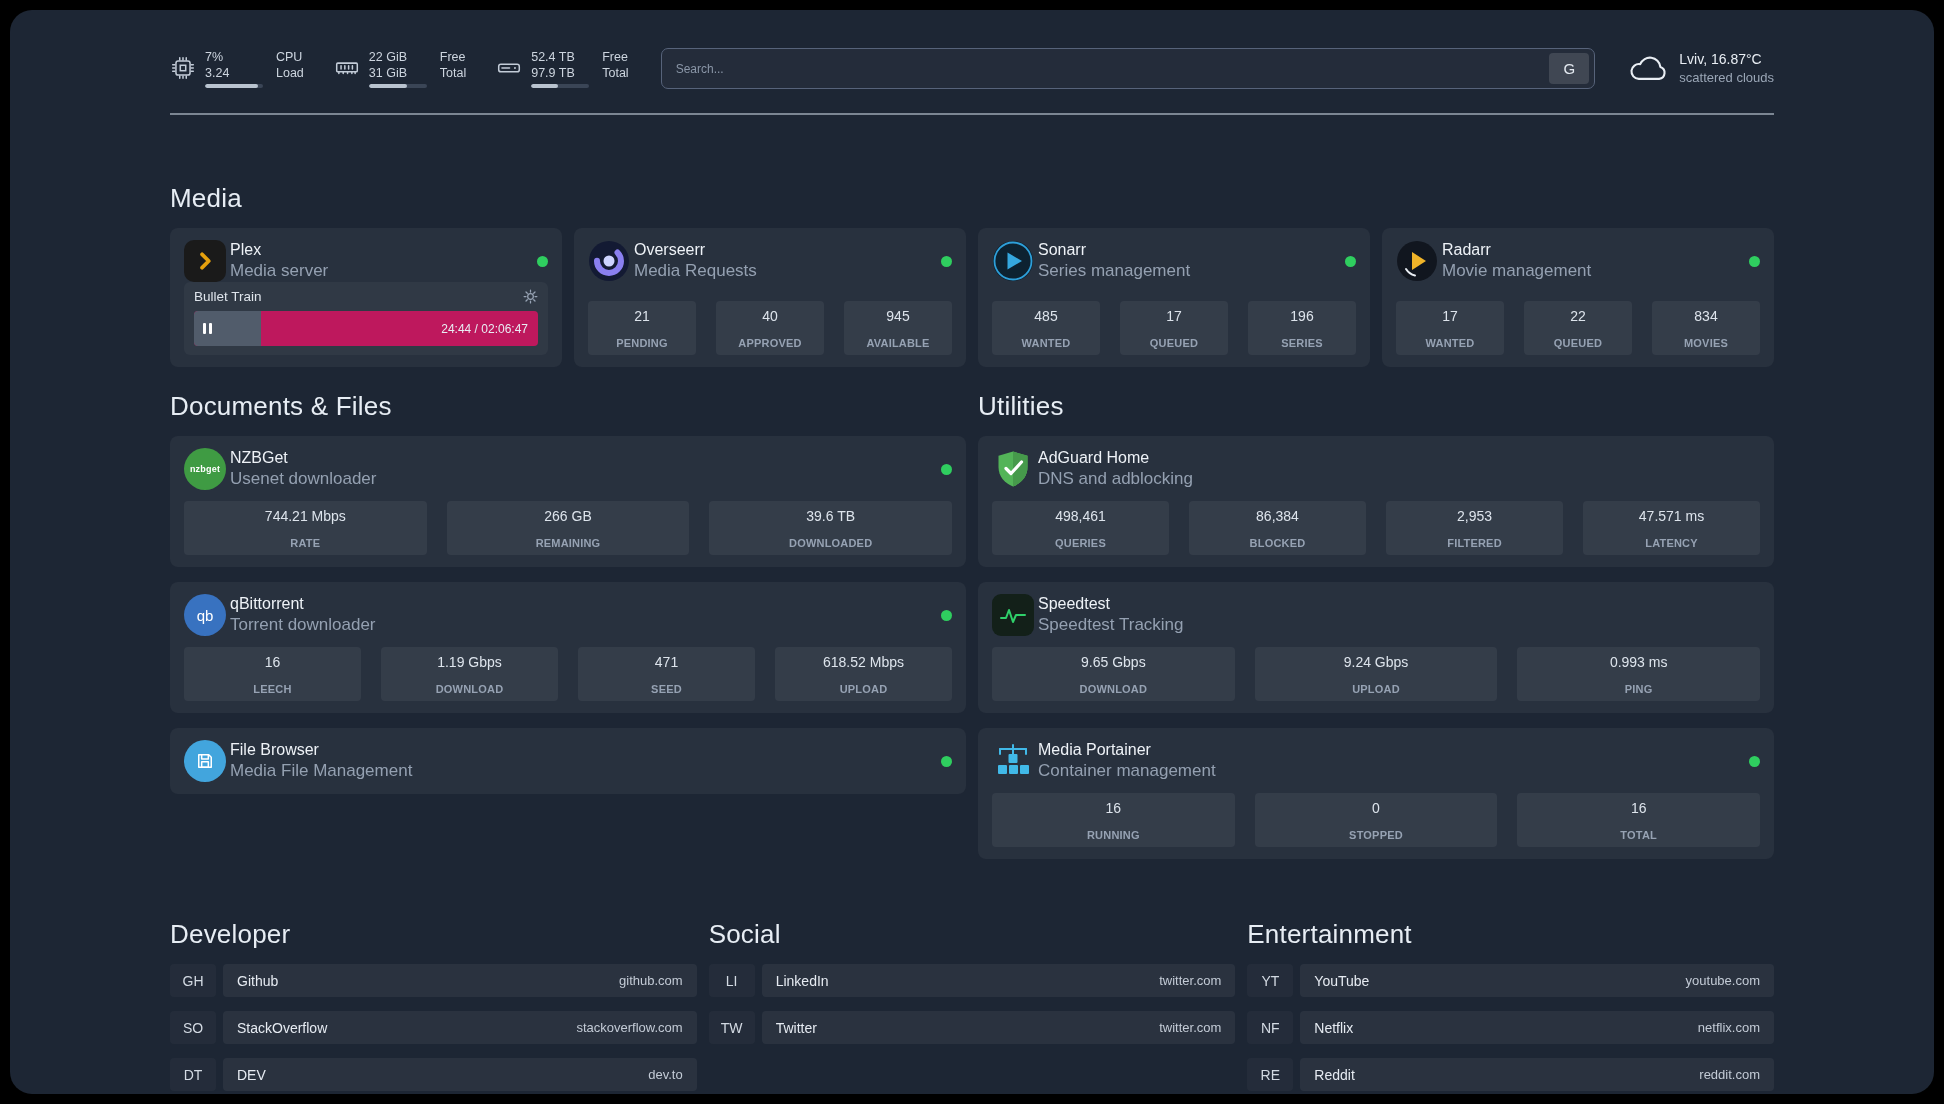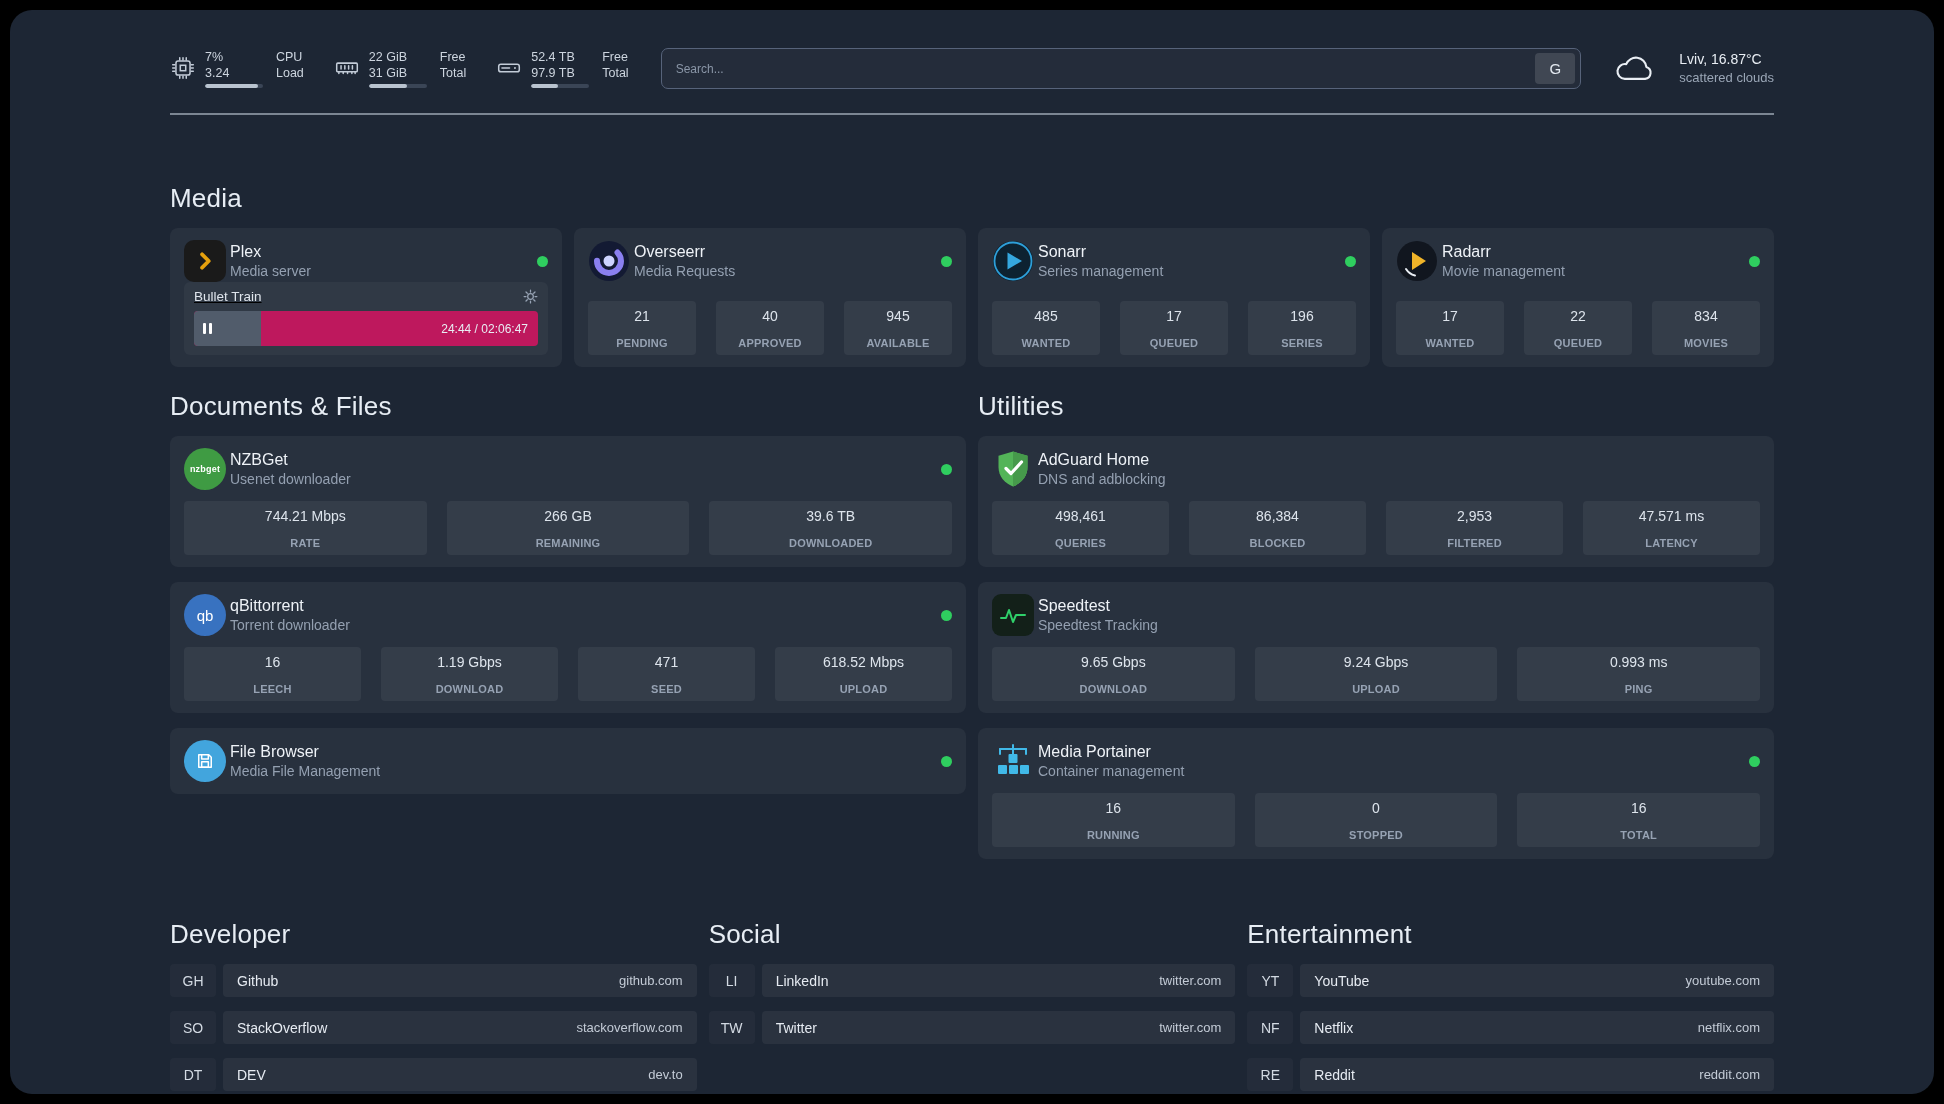--- a/index.html
+++ b/index.html
@@ -26,63 +26,63 @@
   .res-labels { display:flex; flex-direction:column; font-size:12.5px; color:#cdd5df; line-height:1.3; margin-left:4px; }
 
   .search { flex:1; display:flex; align-items:center; margin:0 32px; height:41px;
     border:1.5px solid #57637a; border-radius:7px; background:rgba(255,255,255,0.03); padding:0 5px 0 0; }
   .search-input { flex:1; background:transparent; border:none; outline:none; color:#dfe6ee;
     font-size:12px; padding:0 14px; font-family:inherit; }
   .search-input::placeholder { color:#8a96a7; }
   .search-provider { width:40px; height:31px; border:none; border-radius:4px;
     background:rgba(255,255,255,0.13); color:#e4eaf1; font-size:15px; cursor:pointer; font-family:inherit; }
 
-  .weather { display:flex; align-items:center; gap:24px; }
+  .weather { display:flex; align-items:center; gap:10px; }
   .weather-text { display:flex; flex-direction:column; line-height:1.35; }
   .weather-loc { font-size:14px; color:#e9eef4; }
   .weather-cond { font-size:13px; color:#9aa6b6; }
 
   .divider { border:none; border-top:2px solid rgba(203,213,225,0.55); margin-top:24px; }
 
   
   .section-title { font-size:26px; font-weight:500; color:#e7edf4; margin-bottom:14px; letter-spacing:0.2px; }
   .section-media { margin-top:68px; }
   .media-grid { display:grid; grid-template-columns:repeat(4,1fr); gap:12px; }
   .two-col { display:grid; grid-template-columns:1fr 1fr; gap:12px; margin-top:24px; align-items:start; }
   .stack { display:flex; flex-direction:column; gap:15px; }
   .bookmarks-grid { display:grid; grid-template-columns:repeat(3,1fr); gap:12px; margin-top:60px; align-items:start; }
 
   
   .card { background:rgba(255,255,255,0.05); border-radius:8px; padding:12px 14px;
     display:flex; flex-direction:column; cursor:pointer; }
   .card-header { display:flex; align-items:center; gap:4px; }
   .card-titles { display:flex; flex-direction:column; }
   .card-name { font-size:16px; color:#eef2f7; font-weight:500; line-height:1.25; }
-  .card-desc { font-size:14px; color:#94a0b1; line-height:1.3; }
+  .card-desc { font-size:17px; color:#94a0b1; line-height:1.3; }
   .status-dot { width:11px; height:11px; border-radius:50%; background:#2fce5f; margin-left:auto; flex:0 0 auto; }
 
   .stats { display:flex; gap:20px; margin-top:auto; padding-top:11px; }
   .stat { flex:1; background:rgba(255,255,255,0.06); border-radius:4px; text-align:center; padding:7px 4px 6px; }
   .stat-value { font-size:14px; color:#dde4ec; white-space:nowrap; }
   .stat-label { font-size:11px; font-weight:bold; color:#96a2b3; margin-top:13px; letter-spacing:0.2px; }
 
   
   .app-icon { width:42px; height:42px; flex:0 0 auto; display:flex; align-items:center; justify-content:center; }
   .icon-plex { background:#1a1a1a; border-radius:10px; }
   .icon-circle { border-radius:50%; }
   .nzbget-bg { background:#3f9b43; }
   .nzbget-bg span { font-size:9px; font-weight:bold; color:#fff; letter-spacing:0.2px; }
   .qb-bg { background:#3872c0; }
   .qb-bg span { font-size:15px; color:#fff; }
   .fb-bg { background:#42a5dd; }
   .tile-speedtest { background:#132019; border-radius:9px; }
 
   
   .player { background:rgba(255,255,255,0.04); border-radius:6px; margin-top:auto; padding:7px 10px 9px; }
-  .player-top { display:flex; align-items:center; justify-content:space-between;text-decoration:underline; }
+  .player-top { display:flex; align-items:center; justify-content:space-between; }
   .player-title { font-size:13.5px; color:#dfe5ec; }
   .gear { display:flex; cursor:pointer; }
   .player-bar { margin-top:7px; height:35px; background:#be185d; border-radius:4px;
     position:relative; display:flex; align-items:center; overflow:hidden; cursor:pointer; }
   .player-fill { position:absolute; left:0; top:0; bottom:0; background:#515c6b; }
   .pause { position:relative; z-index:1; display:flex; gap:3px; margin-left:9px; cursor:pointer; }
   .pause i { width:3px; height:11px; background:#fff; border-radius:1px; display:block; }
   .player-time { position:relative; z-index:1; margin-left:auto; margin-right:10px; font-size:12px; color:#e8edf3; white-space:nowrap; }
 
   

